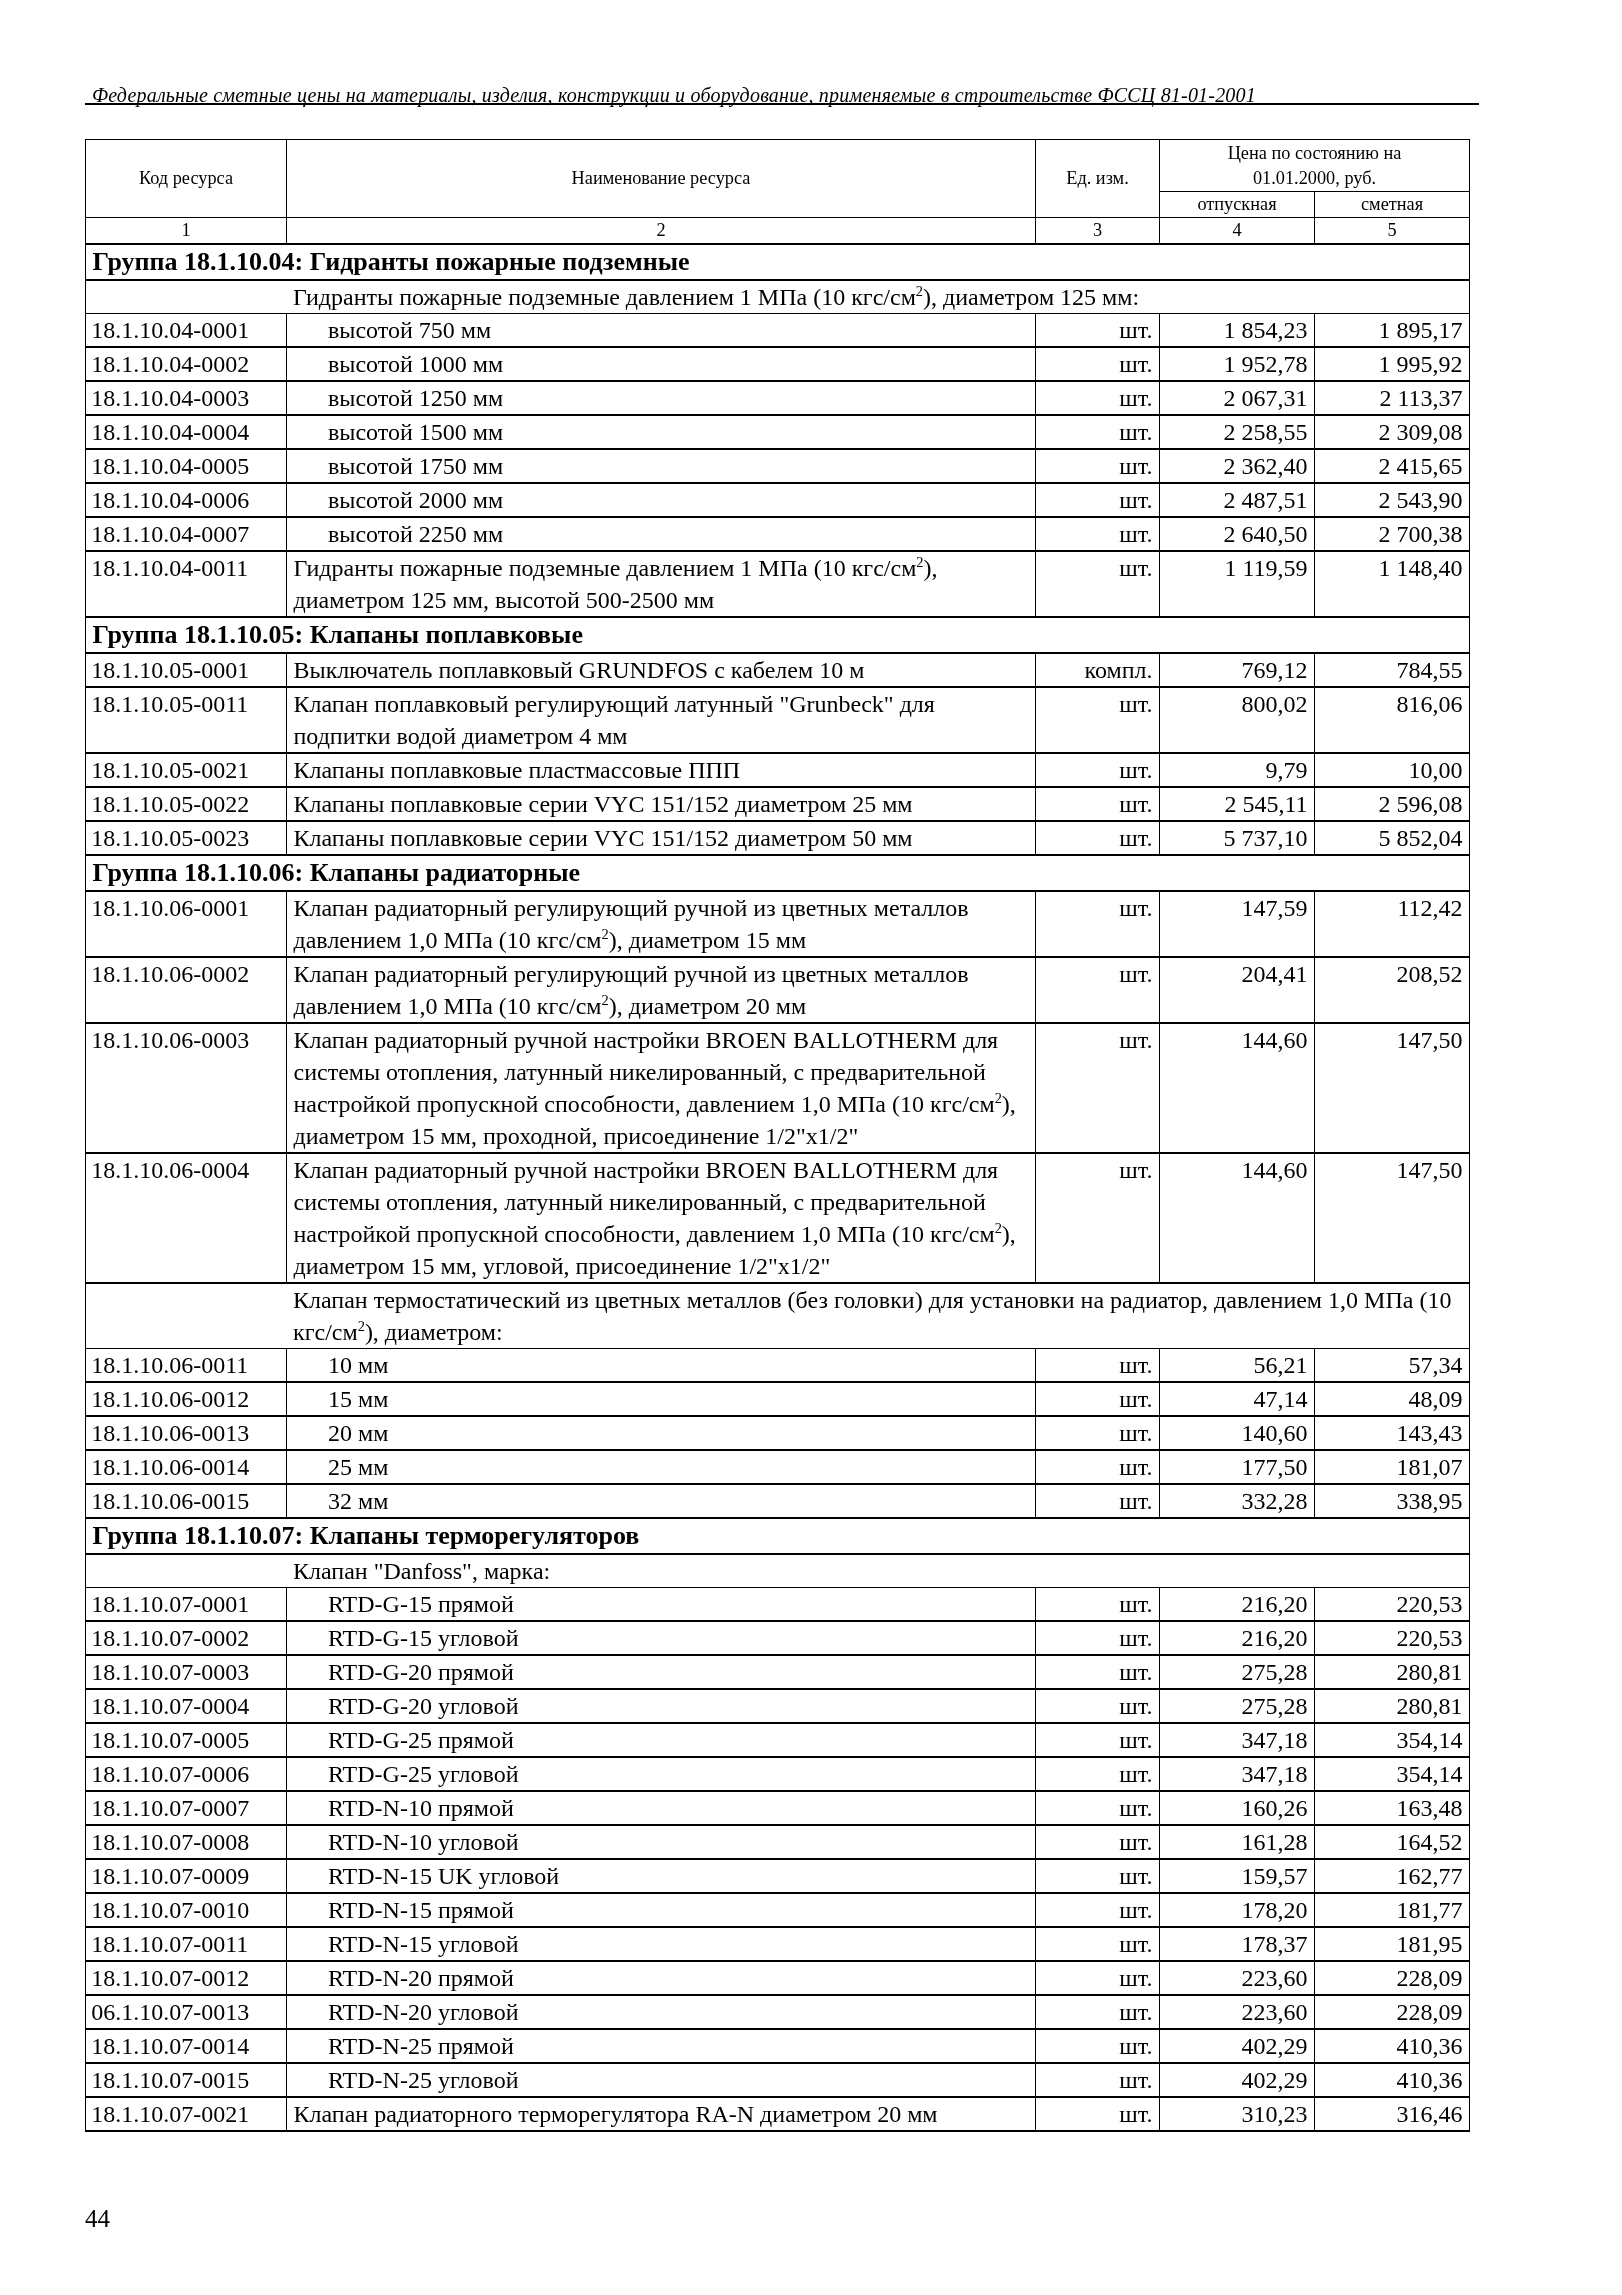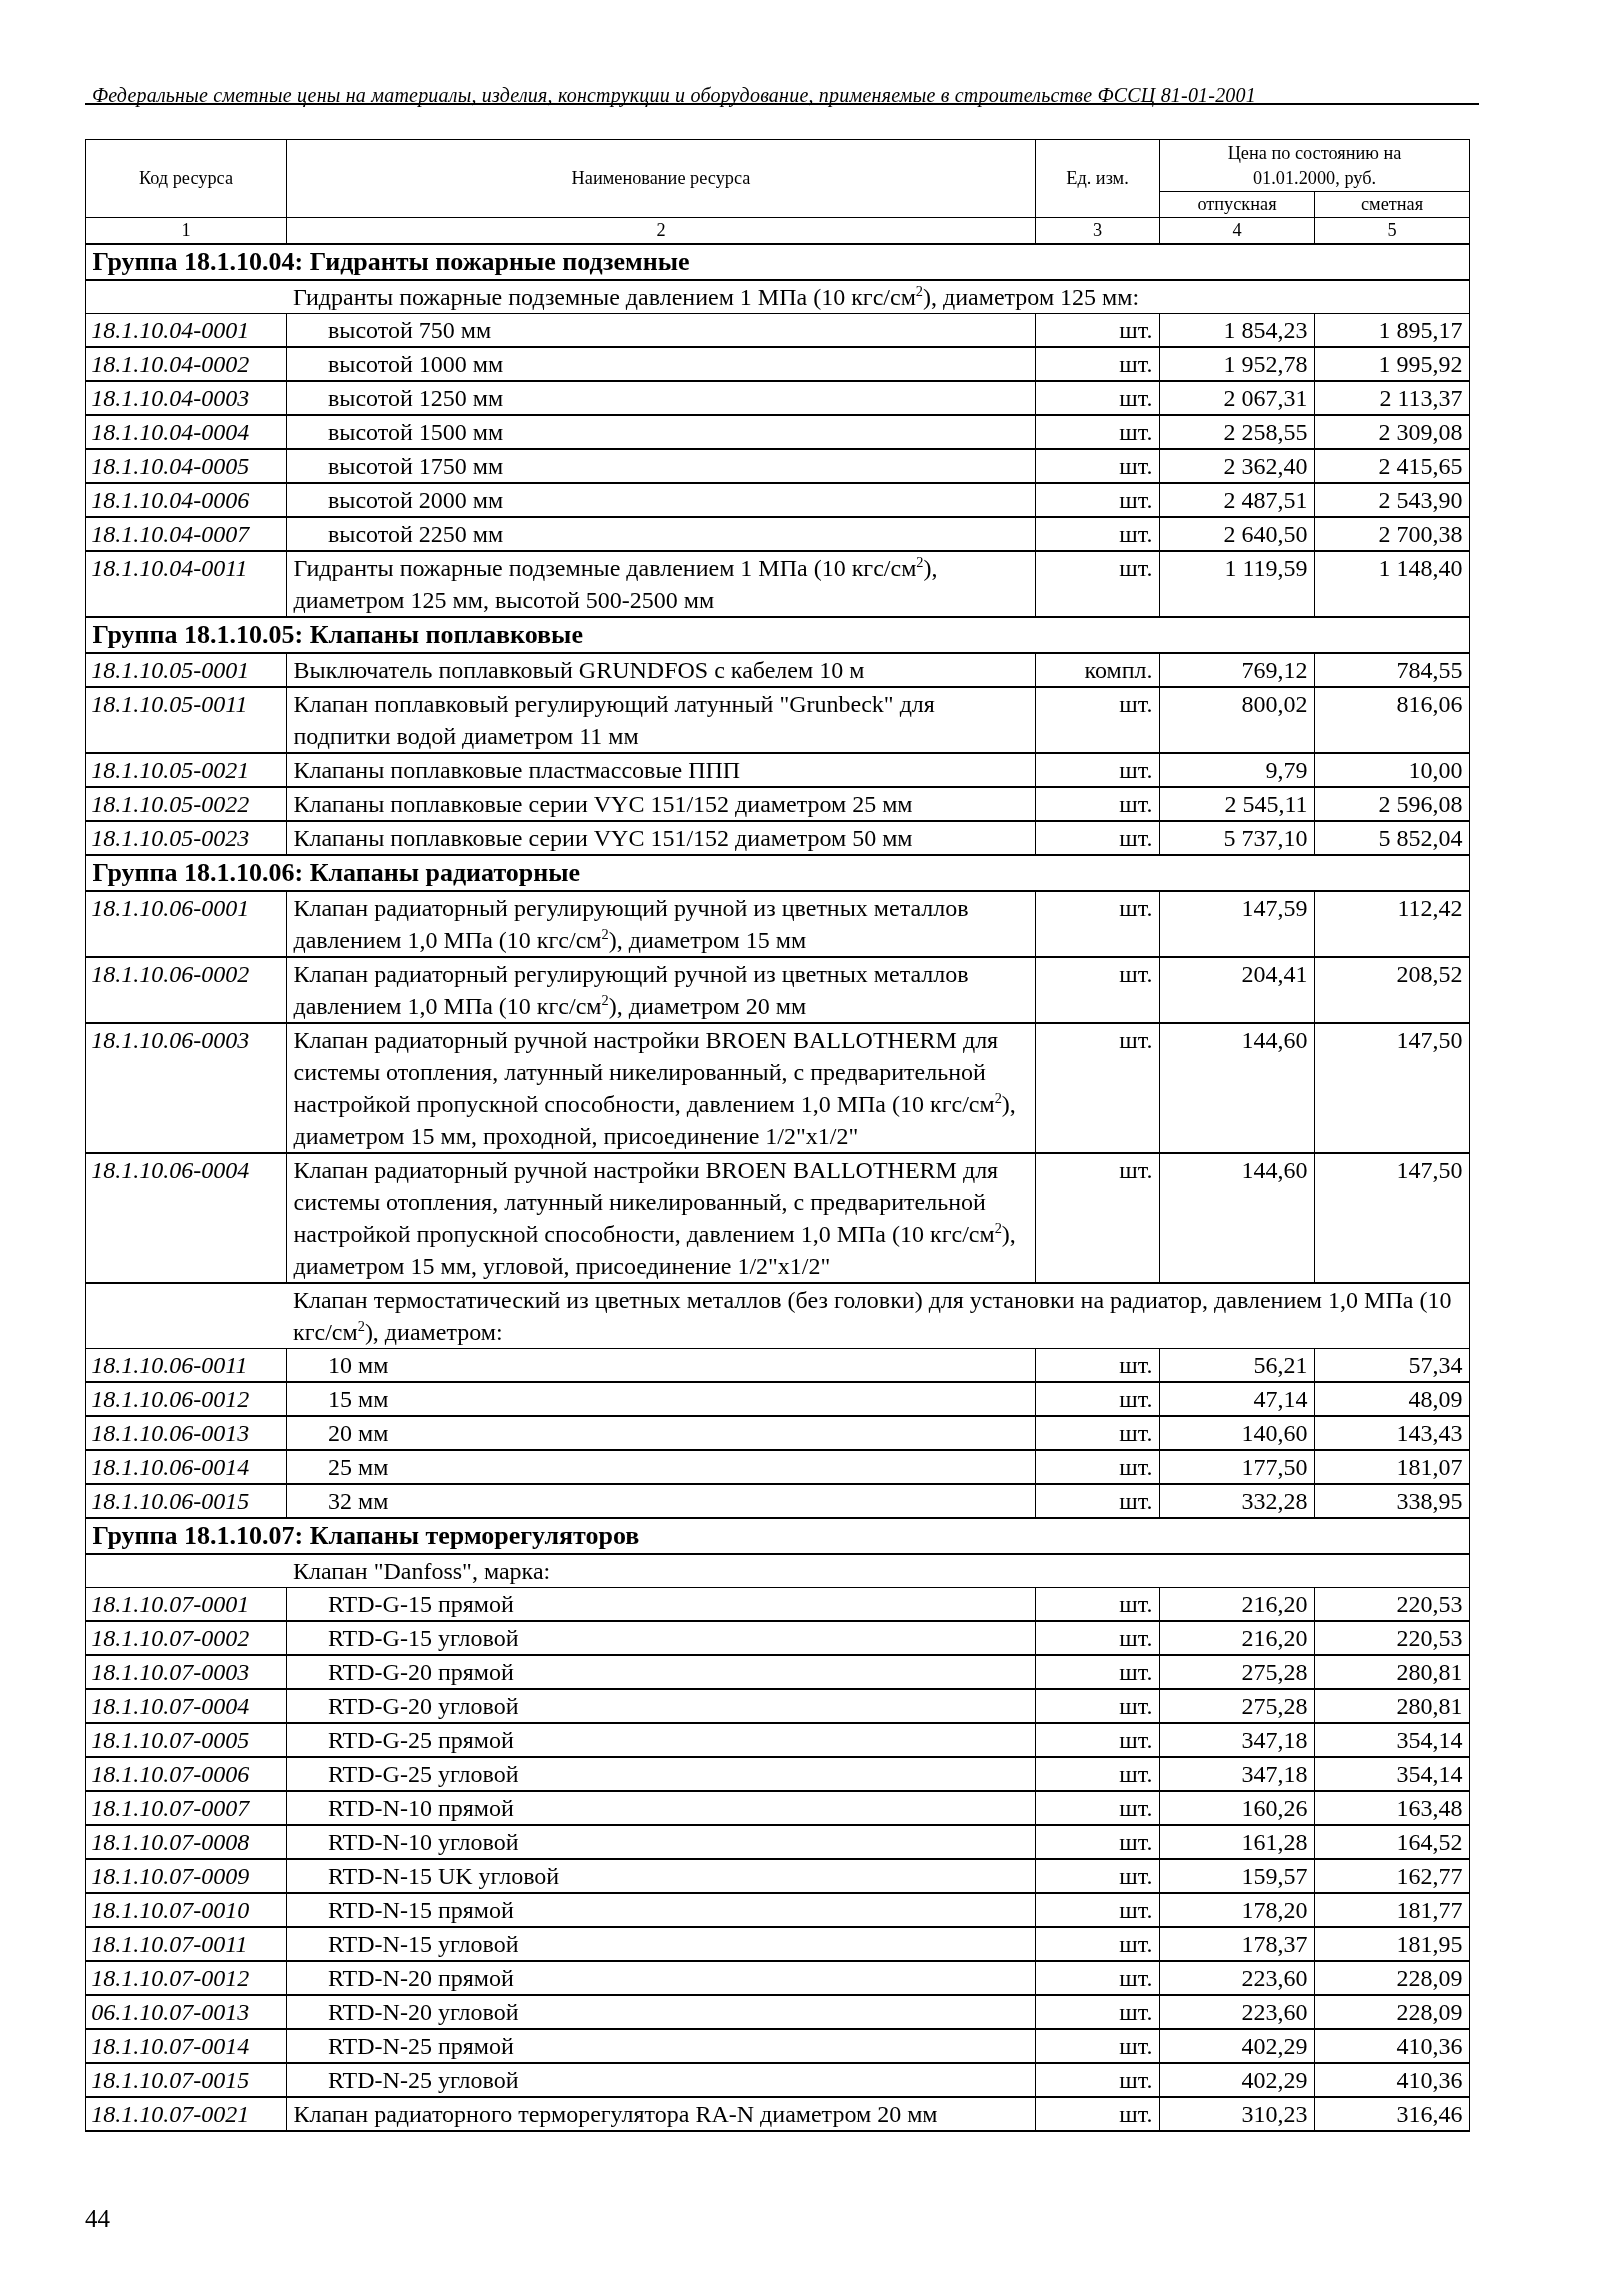--- a/index.html
+++ b/index.html
@@ -5,21 +5,21 @@
   html, body { margin:0; padding:0; background:#fff; }
   body { width:1623px; height:2295px; position:relative; font-family:"Liberation Serif", serif; color:#000; }
   .running-head { position:absolute; left:92px; top:81px; width:1381px; font-style:italic; font-size:20px; line-height:29px; white-space:nowrap; letter-spacing:0.2px; }
   .head-rule { position:absolute; left:85px; top:103px; width:1394px; height:2px; background:#000; }
   table.price { position:absolute; left:85px; top:139px; width:1384px; border-collapse:collapse; table-layout:fixed; font-size:24px; }
   table.price td, table.price th { border:1.3px solid #000; padding:0 6.5px; vertical-align:top; line-height:32px; font-weight:normal; }
   th { font-size:18.3px; text-align:center; vertical-align:middle !important; line-height:25px !important;margin-top:11px; }
   .hdr-main th { height:51px; }
   .hdr-sub th { height:23.6px; }
   .num-row td { text-align:center; font-size:18.3px; line-height:25px !important; }
-  td.code { white-space:nowrap; padding-left:5.2px !important; padding-right:2.6px !important;font-style:italic; }
+  td.code { white-space:nowrap; padding-left:5.2px !important; padding-right:2.6px !important; }
   td.unit { text-align:right; }
   td.price-v { text-align:right; }
   td.indent { padding-left:41px !important; }
   tr.group td { font-weight:bold; font-size:26px; line-height:34px; border-top-width:2px; border-bottom-width:2px; }
   tr.note td.note-text { padding-left:6.5px; }
   tr.note td { border-left-color:#000; }
   tr.data td { border-bottom-width:2px; }
   sup { font-size:60%; line-height:0; }
   .page-num { position:absolute; left:85px; top:2205px; font-size:25px;text-align:right; }
 </style>
@@ -125,21 +125,21 @@
       </tr>
       <tr class="data">
         <td class="code">18.1.10.05-0001</td>
         <td class="name">Выключатель поплавковый GRUNDFOS с кабелем 10 м</td>
         <td class="unit">компл.</td>
         <td class="price-v">769,12</td>
         <td class="price-v">784,55</td>
       </tr>
       <tr class="data">
         <td class="code">18.1.10.05-0011</td>
-        <td class="name">Клапан поплавковый регулирующий латунный "Grunbeck" для подпитки водой диаметром 11 мм</td>
+        <td class="name">Клапан поплавковый регулирующий латунный "Grunbeck" для подпитки водой диаметром 4 мм</td>
         <td class="unit">шт.</td>
         <td class="price-v">800,02</td>
         <td class="price-v">816,06</td>
       </tr>
       <tr class="data">
         <td class="code">18.1.10.05-0021</td>
         <td class="name">Клапаны поплавковые пластмассовые ППП</td>
         <td class="unit">шт.</td>
         <td class="price-v">9,79</td>
         <td class="price-v">10,00</td>

